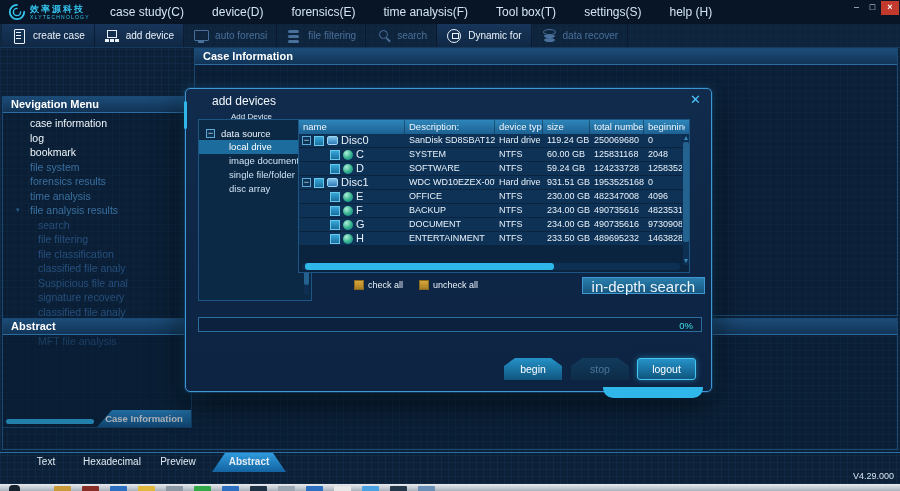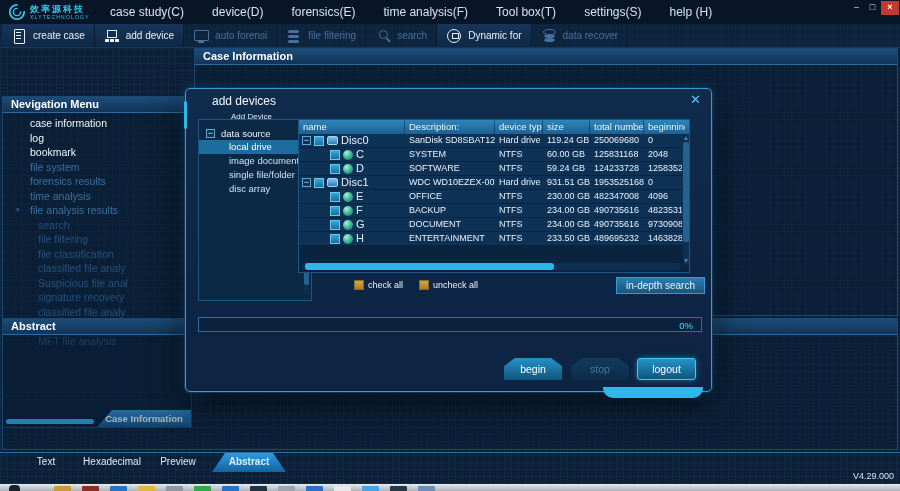--- a/index.html
+++ b/index.html
@@ -108,21 +108,21 @@
   .varr { position:absolute; left:1px; width:0; height:0; border-left:2.5px solid transparent; border-right:2.5px solid transparent; }
   .varr.up { top:2px; border-bottom:4px solid #3e85b8; }
   .varr.dn { bottom:2px; border-top:4px solid #3e85b8; }
   .vthumb { position:absolute; left:0; top:8px; width:6px; height:100px; background:#24628f; border-radius:2px; }
   .tbl-hscroll { position:absolute; left:3px; bottom:2px; width:378px; height:7px; background:#0d3052; border-radius:3px; }
   .hthumb { width:66%; height:100%; background:#2fb7ea; border-radius:3px; margin-left:3px; }
 
   .check-row { position:absolute; left:130px; top:188px; right:6px; height:16px; display:flex; align-items:center;margin-left:38px; }
   .cbox { width:10px; height:10px; border:1px solid #8a6a20; background:linear-gradient(#d8a83c,#a87c22); margin-right:4px; flex:none; cursor:pointer; }
   .clabel { font-size:9px; color:#e8f2fa; margin-right:16px; white-space:nowrap; }
-  .depth-btn { margin-left:auto; height:17px; padding:0 9px; background:linear-gradient(#2a7fae,#16567e); border:1px solid #3f97d3; color:#eaf4fb; font-size:10px; font-family:inherit; cursor:pointer; white-space:nowrap; }
+  .depth-btn { margin-left:auto; height:17px; padding:0 9px; background:linear-gradient(#2a7fae,#16567e); border:1px solid #3f97d3; color:#eaf4fb; font-size:15px; font-family:inherit; cursor:pointer; white-space:nowrap; }
 
   .progress { position:absolute; left:12px; top:228px; width:504px; height:15px; border:1px solid #2a6d9e; background:rgba(10,32,56,.6); }
   .pct { position:absolute; right:8px; top:2px; font-size:9.5px; color:#3ce1e8; }
 
   .dbtn { position:absolute; top:269px; height:22px; font-family:inherit; font-size:10.5px; border:none; cursor:pointer; clip-path:polygon(11px 0,calc(100% - 11px) 0,100% 8px,100% 100%,0 100%,0 8px); }
   .dbtn.begin { left:318px; width:58px; background:linear-gradient(#2592c8,#0f567e); color:#fff; }
   .dbtn.stop { left:385px; width:58px; background:linear-gradient(#123a5c,#0d2c48); color:#49759c; }
   .dbtn.logout { left:451px; width:59px; background:linear-gradient(#2592c8,#0f567e); color:#fff; clip-path:none; border:1px solid #45c6f5; border-radius:3px; box-shadow:0 0 6px rgba(47,183,234,.5); }
   .dlg-bottomtab { position:absolute; right:8px; bottom:-7px; width:100px; height:11px; background:#2fb7ea; border-radius:0 0 10px 10px; }
 </style>

